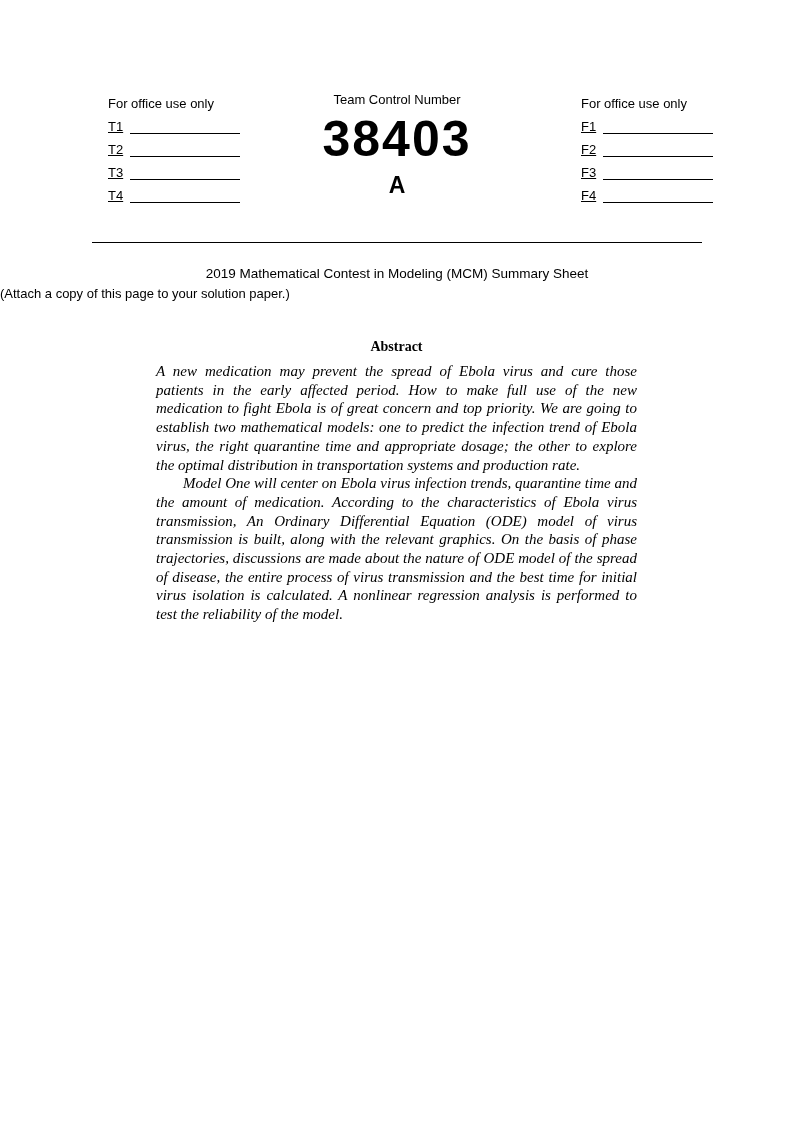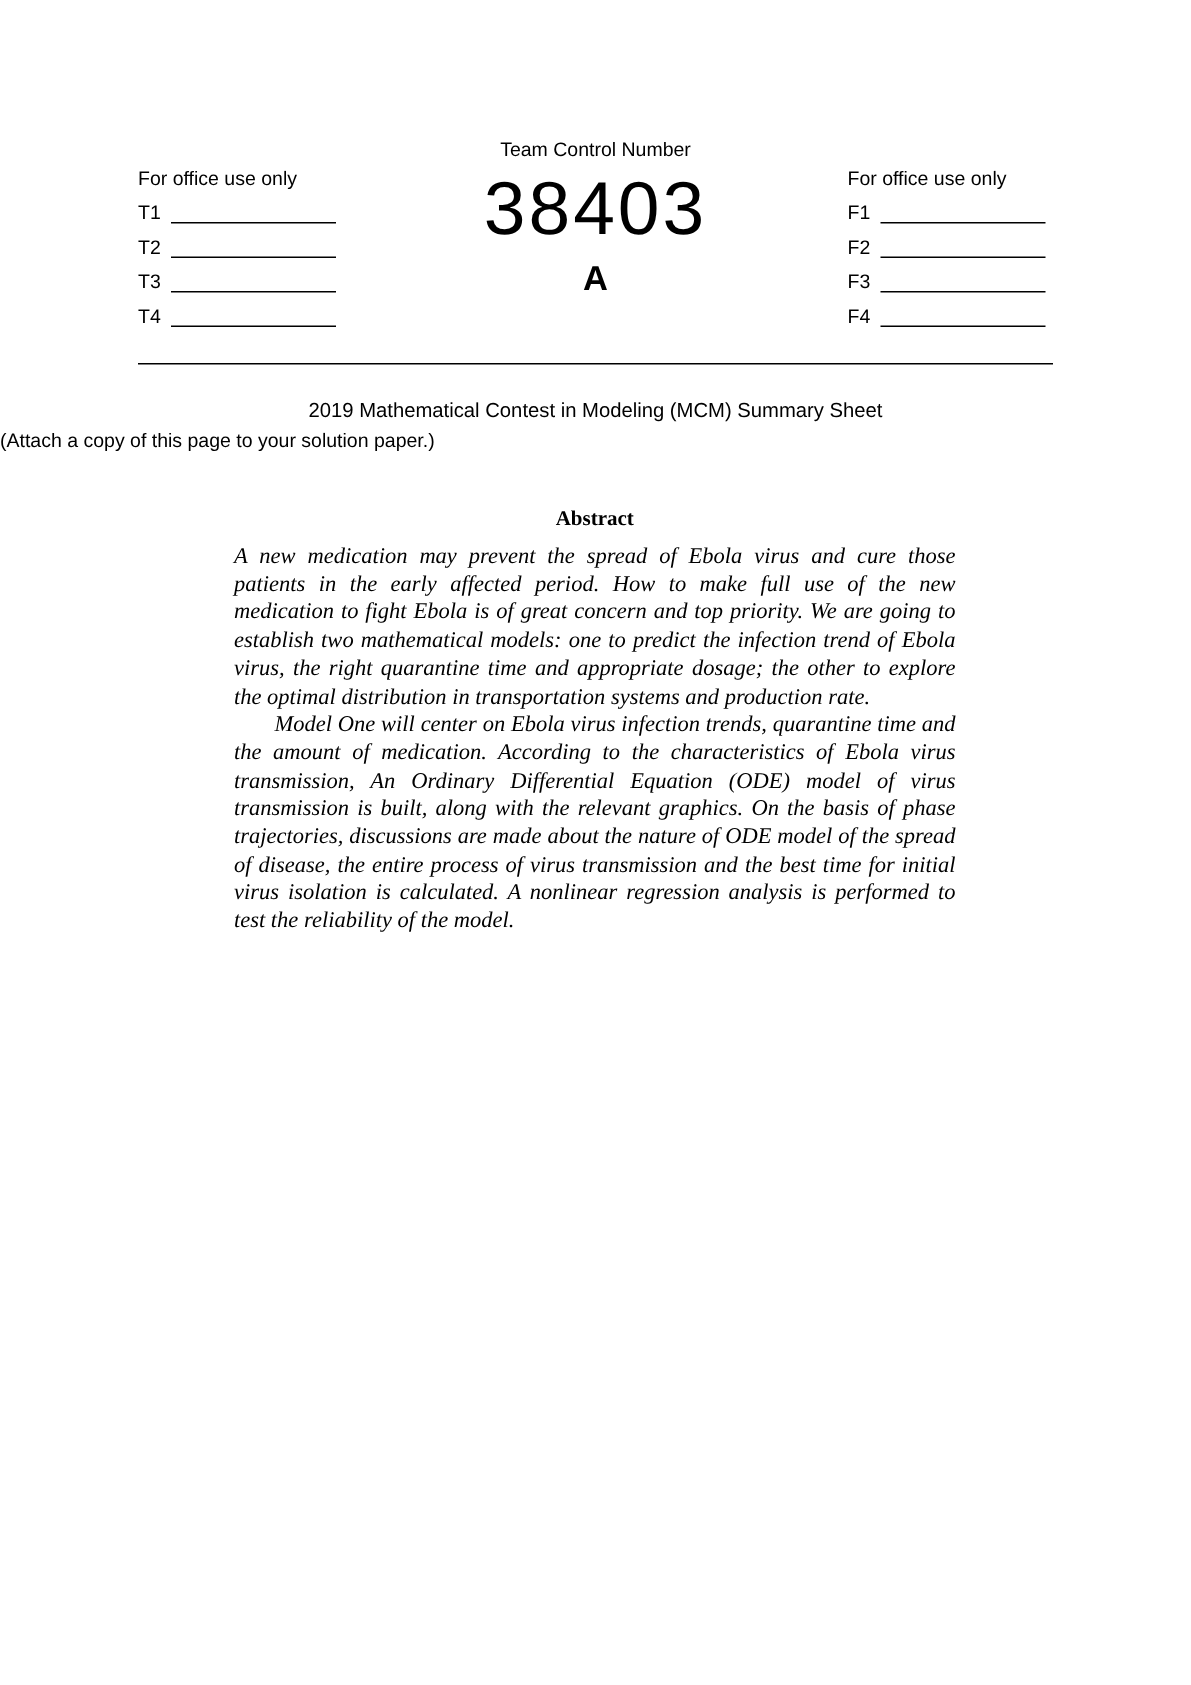--- a/index.html
+++ b/index.html
@@ -25,53 +25,55 @@
     width: 100%;
     text-align: center;
   }
   .tcn-label {
     font-size: 13px;
     line-height: 14px;
   }
   .tcn-number {
     margin-top: 6px;
     font-size: 50px;
-    font-weight: normal;
+    font-weight: bold;
     line-height: 1.05;
     letter-spacing: 2px;
   }
   .pc-label {
     margin-top: 28px;
     font-size: 13px;
     line-height: 14px;
   }
   .pc-value {
     margin-top: 6px;
     font-size: 23px;
     font-weight: bold;
     line-height: 26px;
   }
 
   
   .office {
     position: absolute;
-    top: 112px;
-    font-size: 13px;
+    top: 97px;
+    font-size: 13px;
+    margin-left: 16px;
   }
   .office-left  { left: 92px;  }
   .office-right { left: 565px; }
   .office-title {
     line-height: 14px;
     margin-bottom: 9px;
   }
   .office-field {
     display: flex;
     align-items: flex-end;
     height: 14px;
     margin-bottom: 9px;
+    text-decoration: underline;
   }
   .office-field .lbl {
     line-height: 14px;
     margin-right: 7px;
   }
   .office-field .line {
     display: inline-block;
     flex: 0 0 110px;
     height: 13px;
     border-bottom: 1.4px solid #000;

